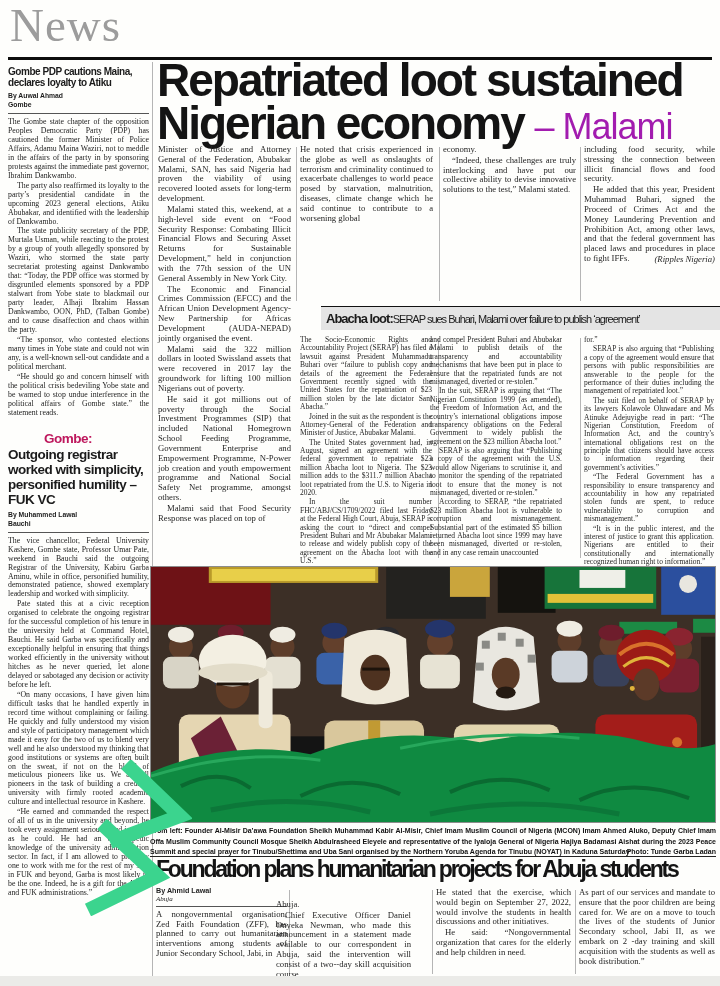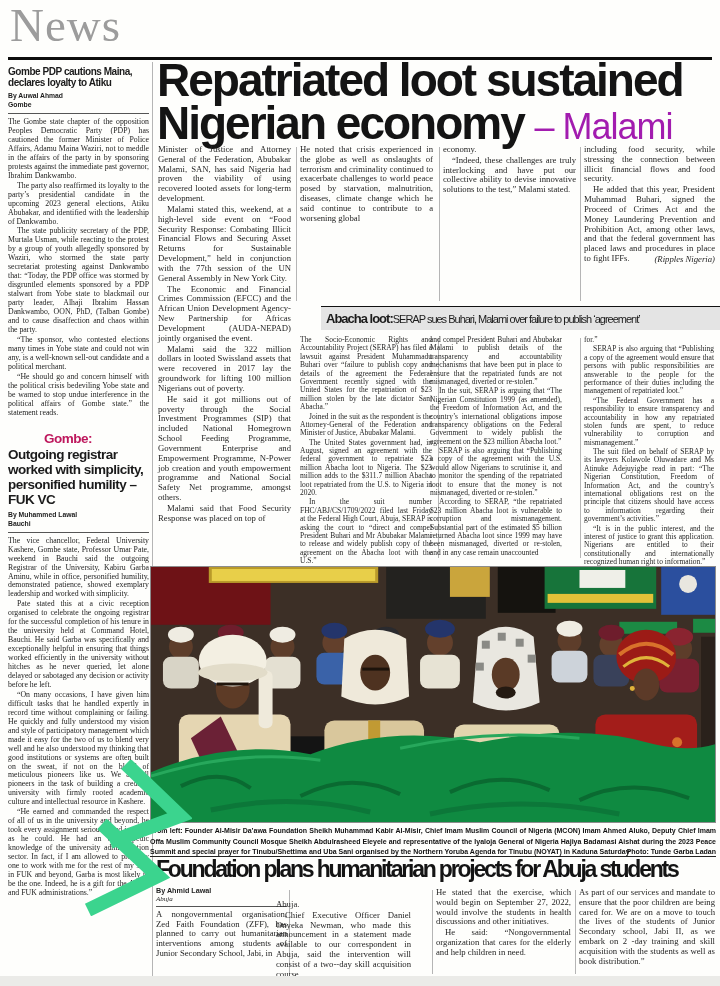--- a/index.html
+++ b/index.html
@@ -176,22 +176,22 @@
   <div class="col col-sm body" style="left:430px; top:336px; width:132px; height:226px;">
       <p>and compel President Buhari and Abubakar Malami to publish details of the transparency and accountability mechanisms that have been put in place to ensure that the repatriated funds are not mismanaged, diverted or re-stolen.”</p>
       <p>In the suit, SERAP is arguing that “The Nigerian Constitution 1999 (as amended), the Freedom of Information Act, and the country’s international obligations impose transparency obligations on the Federal Government to widely publish the agreement on the $23 million Abacha loot.”</p>
       <p>SERAP is also arguing that “Publishing a copy of the agreement with the U.S. would allow Nigerians to scrutinise it, and to monitor the spending of the repatriated loot to ensure that the money is not mismanaged, diverted or re-stolen.”</p>
       <p>According to SERAP, “the repatriated $23 million Abacha loot is vulnerable to corruption and mismanagement. Substantial part of the estimated $5 billion returned Abacha loot since 1999 may have been mismanaged, diverted or re-stolen, and in any case remain unaccounted</p>
     </div>
   <div class="v-rule" style="left:580px; top:338px; height:220px;"></div>
   <div class="col col-sm body" style="left:584px; top:336px; width:130px; height:226px;">
       <p>for.”</p>
       <p>SERAP is also arguing that “Publishing a copy of the agreement would ensure that persons with public responsibilities are answerable to the people for the performance of their duties including the management of repatriated loot.”</p>
+      <p>The suit filed on behalf of SERAP by its lawyers Kolawole Oluwadare and Ms Atinuke Adejuyigbe read in part: “The Nigerian Constitution, Freedom of Information Act, and the country’s international obligations rest on the principle that citizens should have access to information regarding their government’s activities.”</p>
       <p>“The Federal Government has a responsibility to ensure transparency and accountability in how any repatriated stolen funds are spent, to reduce vulnerability to corruption and mismanagement.”</p>
-      <p>The suit filed on behalf of SERAP by its lawyers Kolawole Oluwadare and Ms Atinuke Adejuyigbe read in part: “The Nigerian Constitution, Freedom of Information Act, and the country’s international obligations rest on the principle that citizens should have access to information regarding their government’s activities.”</p>
       <p>“It is in the public interest, and the interest of justice to grant this application. Nigerians are entitled to their constitutionally and internationally recognized human right to information.”</p>
     </div>
 
   <div class="photo">
     <svg viewBox="0 0 566 256" preserveAspectRatio="none">
       <rect width="566" height="256" fill="#3c2f26"></rect>
 
       <rect x="0" y="0" width="120" height="58" fill="#6e1216"></rect>
       <rect x="58" y="0" width="170" height="16" fill="#b99a2a"></rect>
       <rect x="61" y="2" width="164" height="12" fill="#e8cf49"></rect>

